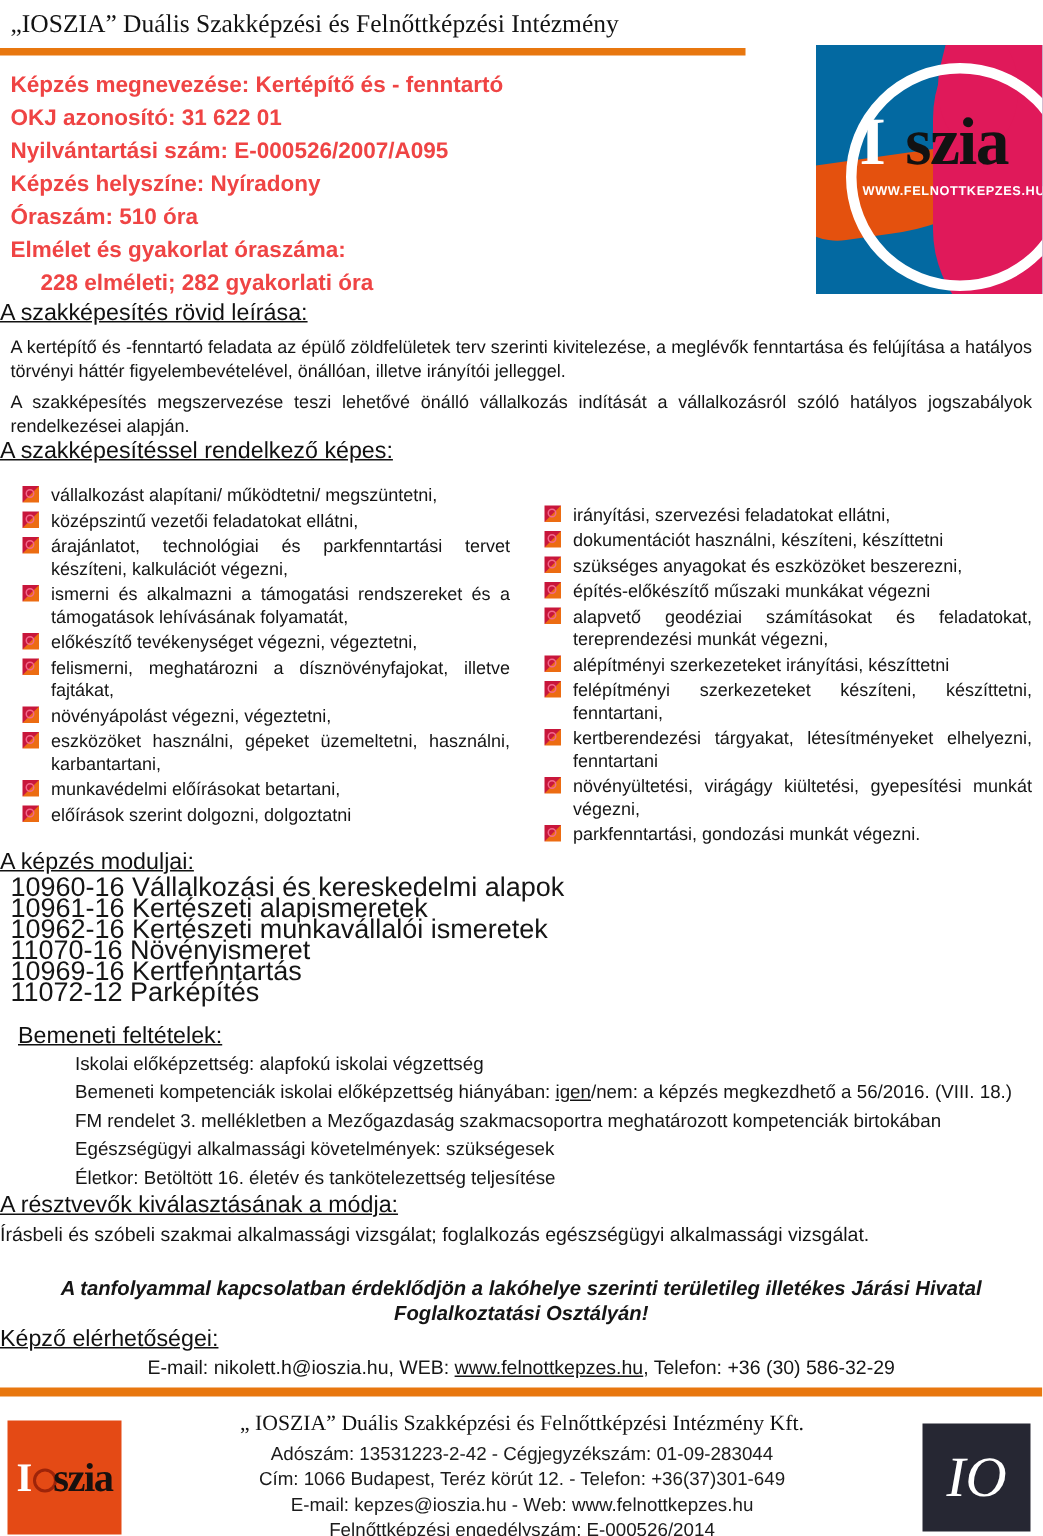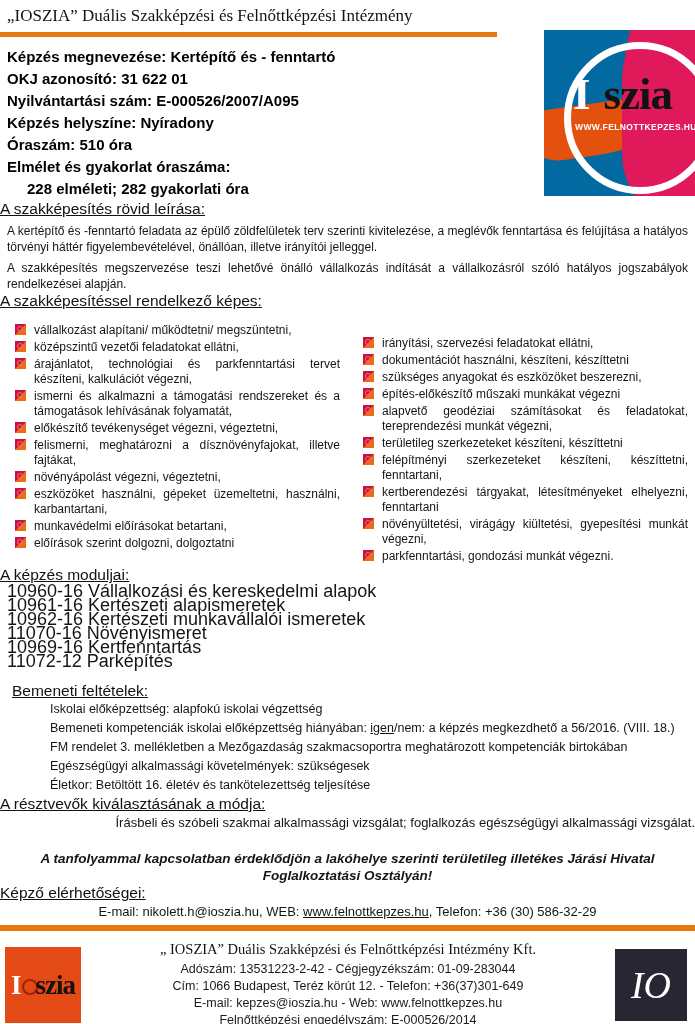--- a/index.html
+++ b/index.html
@@ -7,21 +7,21 @@
     position:relative; width:695px; height:1024px; margin:0 auto;
     background:#fff; color:#151515; overflow:hidden;
     font-family:"Liberation Sans", sans-serif;
   }
   
   .title {
     padding:6px 0 0 7px; font-family:"Liberation Serif", serif;
     font-size:17px; color:#131313;
   }
   .header-bar { margin-top:6px; width:497px; height:5px; background:#E8770F; }
-  .course { margin:9px 0 0 7px; font-weight:bold; font-size:15px; line-height:22px; color:#000000; }
+  .course { margin:9px 0 0 7px; font-weight:bold; font-size:15px; line-height:22px; color:#ef4444; }
   .course .indent { padding-left:20px; }
 
   
   .logo-top { position:absolute; left:506px; top:30px; width:188px; height:166px; background:#0369a1; overflow:hidden;margin-left:38px; }
   .lt-band { position:absolute; left:-14px; top:72px; width:150px; height:52px; background:#E4510E; transform:rotate(-8deg); border-radius:0 0 60% 20% / 0 0 80% 40%; }
   .lt-magenta { position:absolute; right:-22px; top:-30px; width:132px; height:232px; background:#E0195A; border-radius:90px 0 60px 90px; }
   .lt-petal { position:absolute; left:80px; top:-10px; width:56px; height:78px; background:#E0195A; border-radius:0 100% 60% 100%; transform:rotate(14deg); }
   .lt-ring { position:absolute; left:20px; top:12px; width:138px; height:138px; border:7px solid #fff; border-radius:50%; }
   .lt-text { position:absolute; left:29px; top:42px; font-family:"Liberation Serif", serif; font-weight:bold; font-size:45px; line-height:1; letter-spacing:-1px; }
   .lt-text .i { color:#fff; padding-right:14px; }
@@ -49,21 +49,21 @@
 
   
   .modules { margin:0 0 14px 7px; font-size:18px; line-height:14px; }
   .modules div { margin-bottom:0; }
 
   
   .entry { margin:0 8px 0 50px; font-size:12.5px; line-height:19px; }
   .u { text-decoration:underline; }
 
   
-  .selection { margin-top:2px; text-align:right; font-size:13px; }
+  .selection { margin-top:2px; text-align:left; font-size:13px; }
   .notice { margin:20px auto 0; width:640px; text-align:center; font-weight:bold; font-style:italic; font-size:13.5px; line-height:17px; }
   .contact-line { text-align:center; font-size:13px; margin-top:2px; }
   .contact-line .link { text-decoration:underline; color:#151515; }
 
   
   .footer-bar { position:absolute; left:0; top:925px; width:695px; height:6px; background:#E8770F; }
   .footer { position:absolute; left:0; top:941px; width:695px; display:flex; align-items:center; }
   .logo-foot { width:76px; height:76px; margin-left:5px; background:#E44A15; display:flex; align-items:center; justify-content:center; font-family:"Liberation Serif", serif; font-weight:bold; font-size:27px; flex:0 0 auto; }
   .logo-foot .i { color:#fff; }
   .logo-foot .o-ring { width:12px; height:12px; border:2.5px solid #9E2409; border-radius:50%; display:inline-block; margin:4px -2px 0 0; }
@@ -117,21 +117,21 @@
       <li><span class="cap-bullet"></span><span>eszközöket használni, gépeket üzemeltetni, használni, karbantartani,</span></li>
       <li><span class="cap-bullet"></span><span>munkavédelmi előírásokat betartani,</span></li>
       <li><span class="cap-bullet"></span><span>előírások szerint dolgozni, dolgoztatni</span></li>
     </ul>
     <ul class="right">
       <li><span class="cap-bullet"></span><span>irányítási, szervezési feladatokat ellátni,</span></li>
       <li><span class="cap-bullet"></span><span>dokumentációt használni, készíteni, készíttetni</span></li>
       <li><span class="cap-bullet"></span><span>szükséges anyagokat és eszközöket beszerezni,</span></li>
       <li><span class="cap-bullet"></span><span>építés-előkészítő műszaki munkákat végezni</span></li>
       <li><span class="cap-bullet"></span><span>alapvető geodéziai számításokat és feladatokat, tereprendezési munkát végezni,</span></li>
-      <li><span class="cap-bullet"></span><span>területileg szerkezeteket készíteni, készíttetni</span></li>
+      <li><span class="cap-bullet"></span><span>alépítményi szerkezeteket irányítási, készíttetni</span></li>
       <li><span class="cap-bullet"></span><span>felépítményi szerkezeteket készíteni, készíttetni, fenntartani,</span></li>
       <li><span class="cap-bullet"></span><span>kertberendezési tárgyakat, létesítményeket elhelyezni, fenntartani</span></li>
       <li><span class="cap-bullet"></span><span>növényültetési, virágágy kiültetési, gyepesítési munkát végezni,</span></li>
       <li><span class="cap-bullet"></span><span>parkfenntartási, gondozási munkát végezni.</span></li>
     </ul>
   </div>
 
   <h2 class="sec sec-mod">A képzés moduljai:</h2>
   <div class="modules">
     <div>10960-16 Vállalkozási és kereskedelmi alapok</div>

